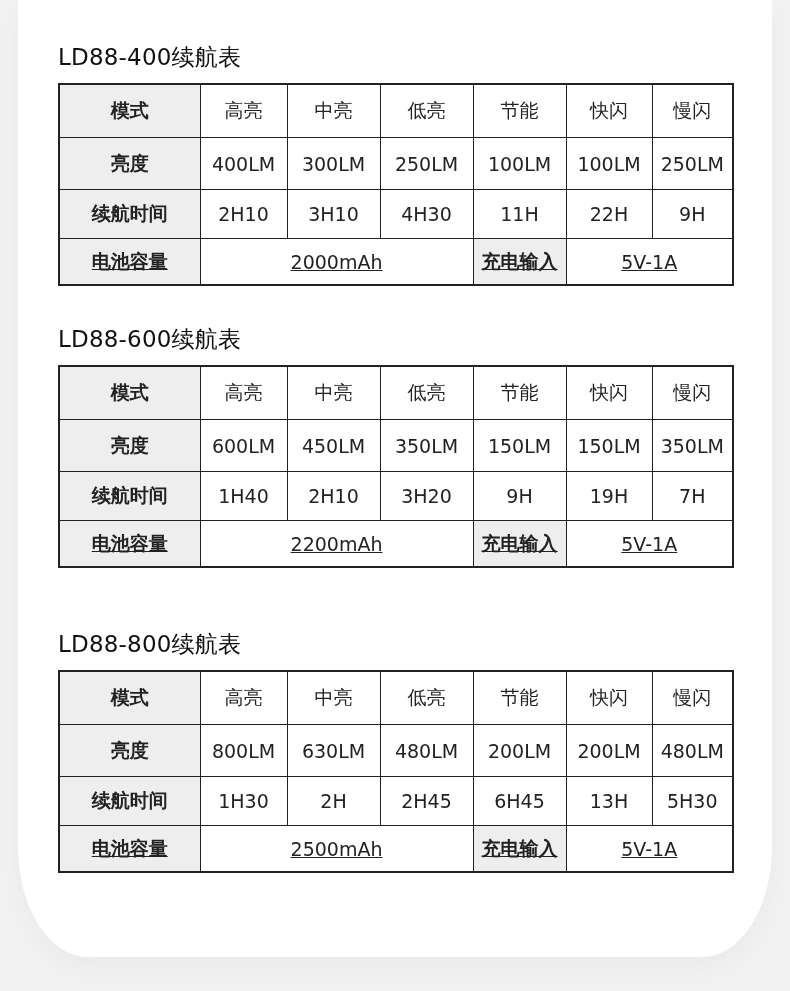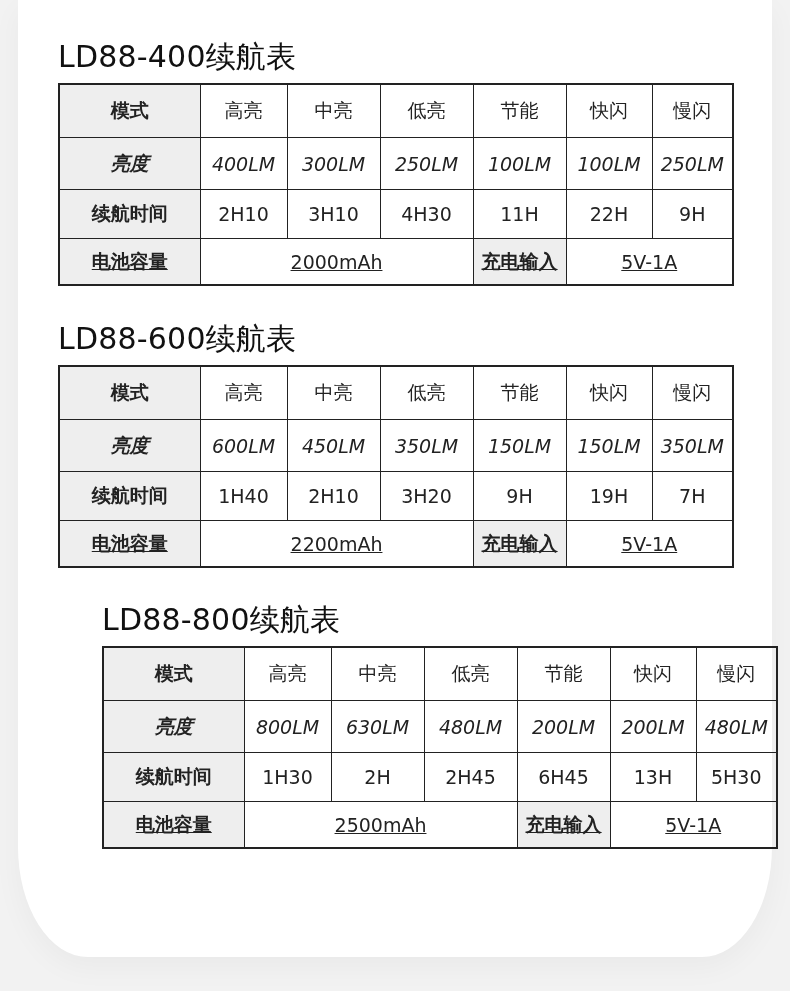--- a/index.html
+++ b/index.html
@@ -14,21 +14,21 @@
   .card {
     position: absolute;
     left: 18px; top: 0;
     width: 754px; height: 957px;
     background: #ffffff;
     border-radius: 0 0 70px 70px / 0 0 110px 110px;
     box-shadow: 0 10px 30px rgba(0,0,0,0.04);
   }
   .section { position: absolute; left: 58px; width: 674px; }
   .title {
-    font-size: 30px;
+    font-size: 23px;
     font-weight: 500;
     height: 32px;
     line-height: 32px;
     margin: 0;
     color: #111;
     letter-spacing: 0.2px;
   }
   table.spec {
     position: absolute;
     top: 42px; left: 0;
@@ -43,21 +43,21 @@
     vertical-align: middle;
     font-size: 19px;
     color: #222;
     padding: 0;
     white-space: nowrap;
     overflow: hidden;
   }
   table.spec td.label { background: #eeeeee; font-weight: bold; }
   table.spec td.head { font-weight: normal; }
   table.spec tr.r1 td { height: 52px; }
-  table.spec tr.r2 td { height: 51px; font-style: italic; }
+  table.spec tr.r2 td { height: 51px; }
   table.spec tr.r3 td { height: 48px; }
   table.spec tr.r4 td { height: 45px; text-decoration: underline; }
 </style>
 </head>
 <body>
 
 <div class="card">
 </div>
 
 <div class="section" style="top:41px;">
@@ -153,21 +153,21 @@
     <tr class="r4">
       <td class="label">电池容量</td>
       <td colspan="3">2200mAh</td>
       <td class="label">充电输入</td>
       <td colspan="2">5V-1A</td>
     </tr>
   </tbody>
     </table>
 </div>
 
-<div class="section" style="top:604px;margin-left:44px;">
+<div class="section" style="top:628px;">
   <h2 class="title">LD88-800续航表</h2>
   <table class="spec">
     <colgroup>
       <col style="width:141px">
         <col style="width:87px">
         <col style="width:93px">
         <col style="width:93px">
         <col style="width:93px">
         <col style="width:86px">
         <col style="width:81px">

